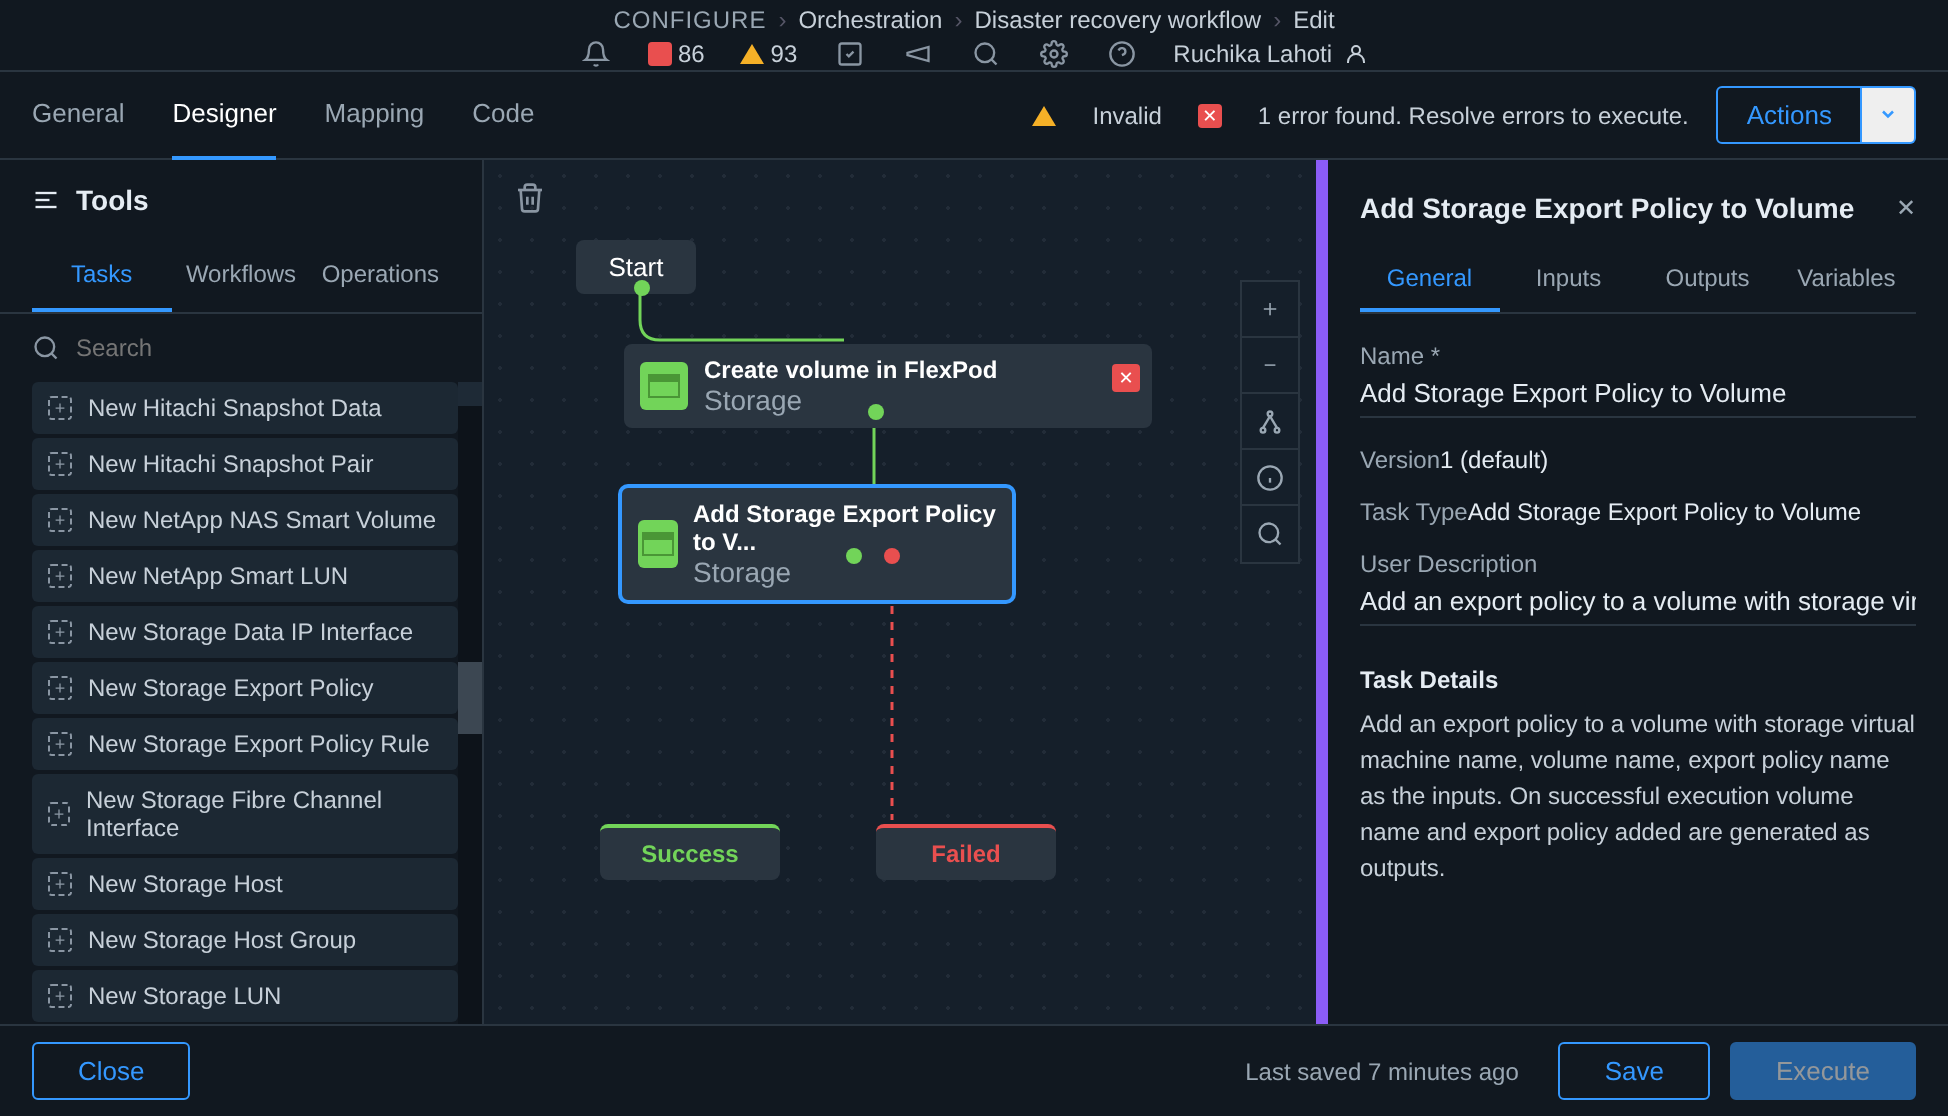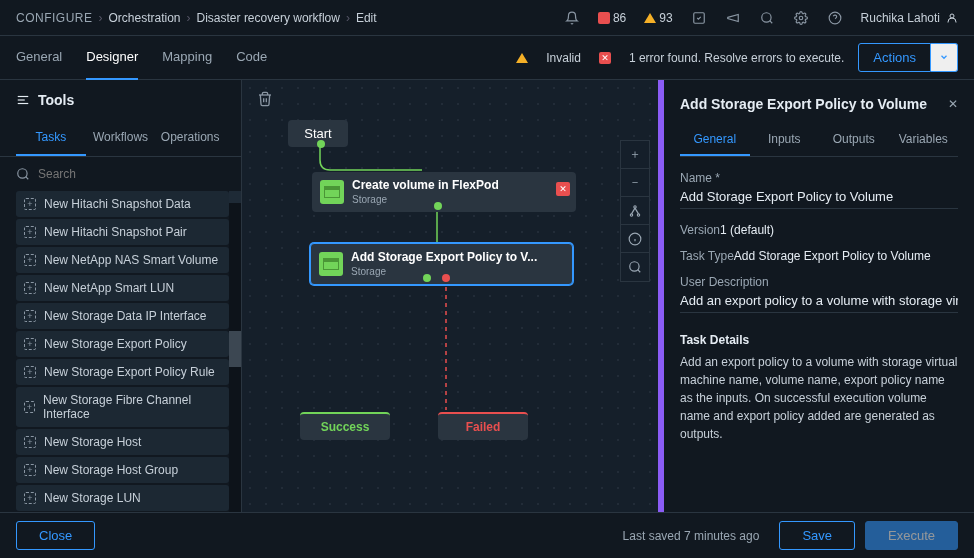--- a/index.html
+++ b/index.html
@@ -1,17 +1,17 @@
 <!DOCTYPE html>
 <html><head>
 <meta charset="utf-8">
 <style>
 * { margin:0; padding:0; box-sizing:border-box; font-family:-apple-system,BlinkMacSystemFont,"Segoe UI",sans-serif; }
 body { background:#111820; color:#c7d0d9; font-size:12px; width:974px; height:558px; overflow:hidden; position:relative; }
-.topbar { height:36px; display:flex; align-items:center; padding:0 16px; border-bottom:1px solid #2a3540; }
+.topbar { height:36px; display:flex; align-items:center; padding:0 16px; border-bottom:1px solid #2a3540;flex-direction:column; }
 .breadcrumb { display:flex; align-items:center; gap:6px; flex:1; font-size:12px; }
 .breadcrumb span.chev { color:#556; }
 .bc-item { color:#c7d0d9; cursor:pointer; }
 .bc-item.first { color:#9aa7b3; letter-spacing:0.5px; }
 .topbar-icons { display:flex; align-items:center; gap:18px; }
 .ticon { color:#8a96a3; cursor:pointer; width:16px; height:16px; display:flex; align-items:center; justify-content:center; }
 .badge { display:flex; align-items:center; gap:3px; font-size:12px; }
 .badge.red .sq { width:12px; height:12px; background:#e94f4f; display:inline-block; border-radius:2px; }
 .badge.yel .tri { display:inline-block; width:0; height:0; border-left:6px solid transparent; border-right:6px solid transparent; border-bottom:10px solid #f5b027; }
 .user { display:flex; align-items:center; gap:6px; color:#c7d0d9; font-size:12px; }
@@ -43,24 +43,24 @@
 .trash { width:22px; height:22px; display:flex; align-items:center; justify-content:center; color:#8a96a3; cursor:pointer; }
 .zoom { position:absolute; right:8px; top:60px; display:flex; flex-direction:column; gap:0; border:1px solid #2a3540; background:#151f2a; }
 .zbtn { width:28px; height:28px; display:flex; align-items:center; justify-content:center; color:#9aa7b3; border-bottom:1px solid #2a3540; cursor:pointer; }
 .zbtn:last-child { border-bottom:none; }
 .node { position:absolute; border-radius:4px; }
 .node.start { left:46px; top:40px; width:60px; background:#2a3540; color:#fff; text-align:center; padding:6px 0; font-size:13px; }
 .node.task { display:flex; align-items:center; padding:6px 8px; gap:8px; background:#2a3540; }
 .node .ico { width:24px; height:24px; background:#72d459; border-radius:3px; display:flex; align-items:center; justify-content:center; }
 .node .ico::before { content:""; border:1px solid #4a9636; width:14px; height:10px; background:linear-gradient(#4a9636 3px, transparent 3px); }
 .node.task .txt b { color:#fff; font-size:12px; display:block; font-weight:600; }
-.node.task .txt i { color:#9aa7b3; font-style:normal; font-size:10px; }
+.node.task .txt i { color:#9aa7b3; font-style:normal; font-size:14px; }
 .node.task.n1 { left:70px; top:92px; width:264px; }
 .node.task.n1 .close { position:absolute; right:6px; top:10px; width:14px; height:14px; background:#e94f4f; border-radius:2px; font-size:9px; color:#fff; display:flex; align-items:center; justify-content:center; }
-.node.task.n2 { left:68px; top:163px; width:263px; border:1px solid #3498ff; box-shadow:0 0 0 1px #3498ff; }
+.node.task.n2 { left:68px; top:163px; width:197px; border:1px solid #3498ff; box-shadow:0 0 0 1px #3498ff; }
 .node.end { top:332px; width:90px; text-align:center; padding:6px 0; background:#2a3540; font-size:12px; font-weight:600; }
 .node.end.success { left:58px; color:#72d459; border-top:2px solid #72d459; }
 .node.end.failed { left:196px; color:#e94f4f; border-top:2px solid #e94f4f; }
 .dot { width:8px; height:8px; border-radius:50%; position:absolute; }
 .dot.g { background:#72d459; }
 .dot.r { background:#e94f4f; }
 svg.edges { position:absolute; top:0; left:0; width:100%; height:100%; pointer-events:none; }
 .side { width:316px; border-left:6px solid #8b5cf6; padding:16px; display:flex; flex-direction:column; }
 .side-head { display:flex; align-items:center; justify-content:space-between; margin-bottom:12px; }
 .side-head h3 { color:#e5ecf3; font-size:14px; font-weight:600; }

